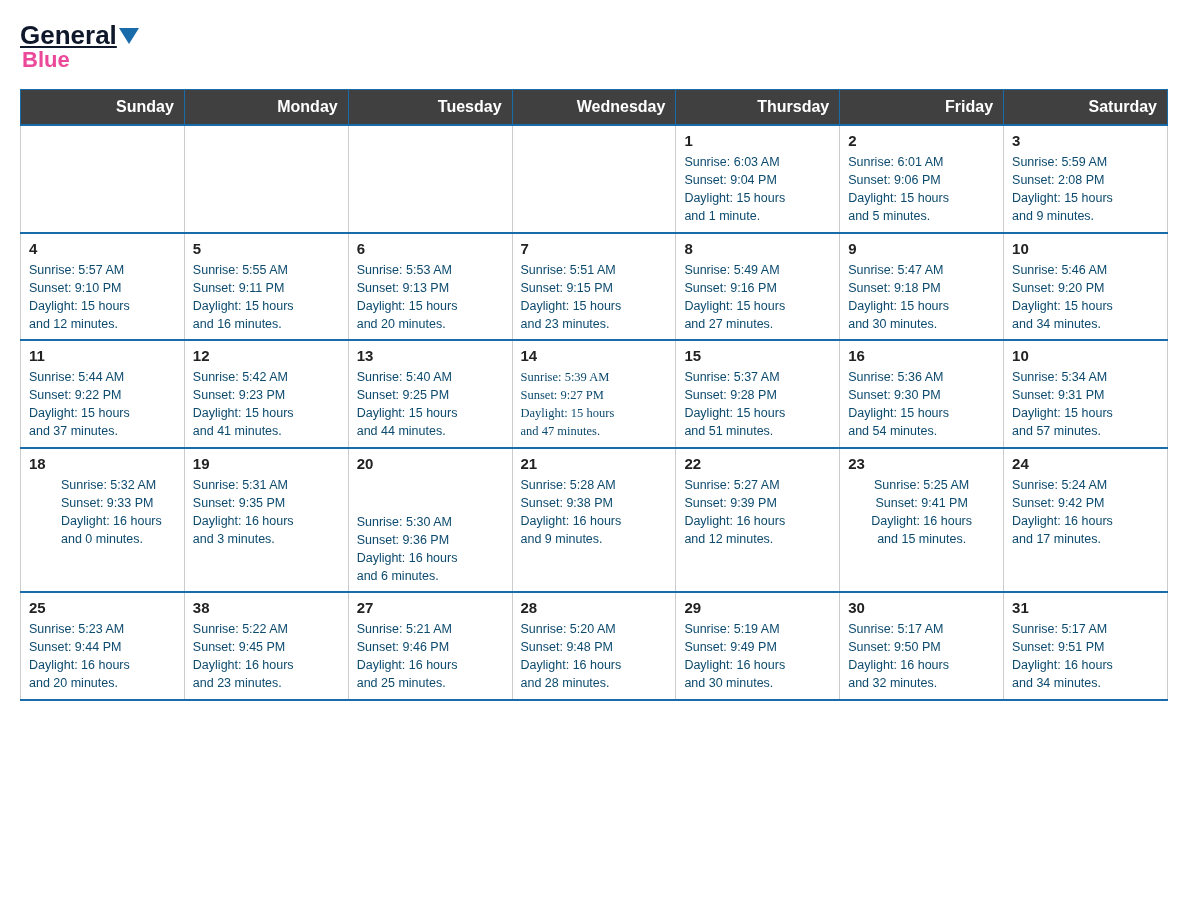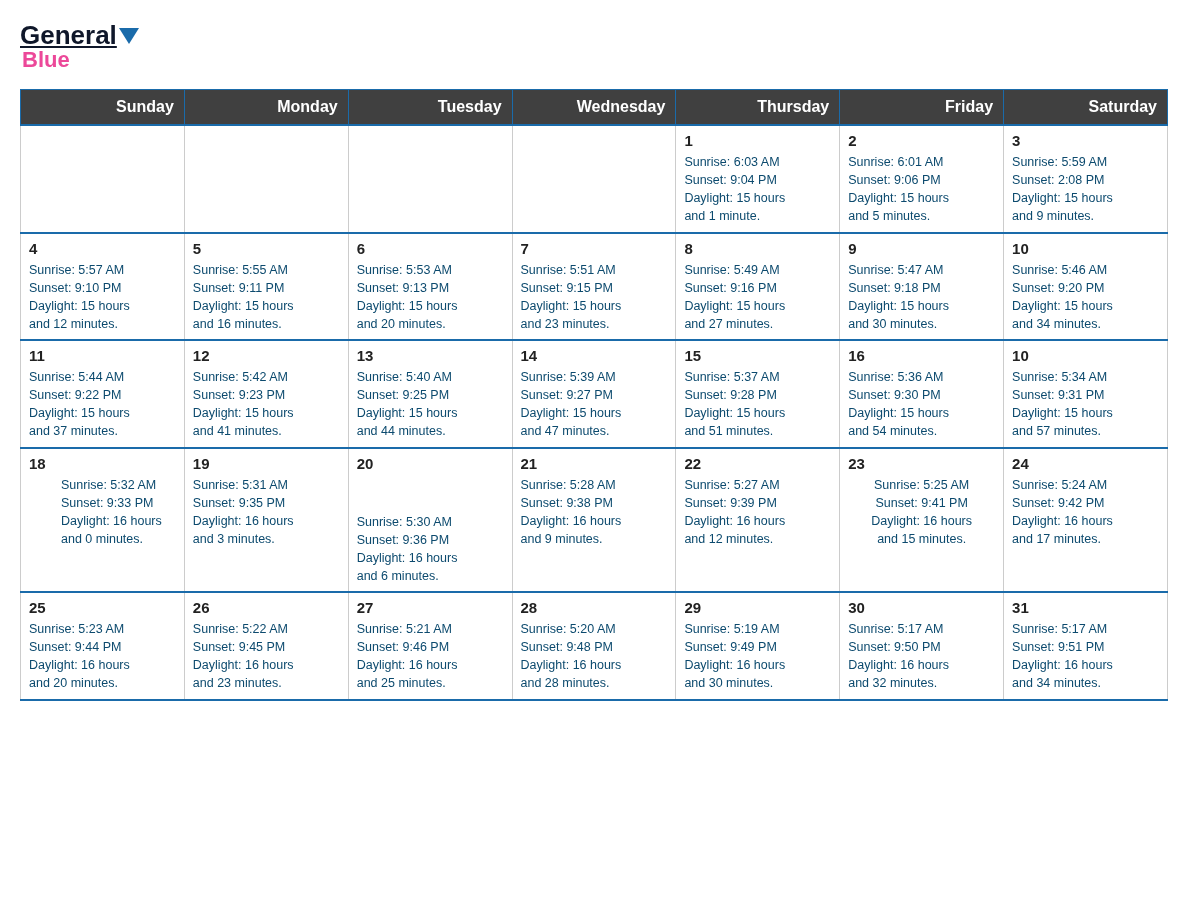--- a/index.html
+++ b/index.html
@@ -222,21 +222,21 @@
         </td>
         <td>
           <div class="day-number">13</div>
           <div class="day-info" style="white-space: pre-line;">Sunrise: 5:40 AM
 Sunset: 9:25 PM
 Daylight: 15 hours
 and 44 minutes.</div>
         </td>
         <td>
           <div class="day-number">14</div>
-          <div class="day-info" style="white-space: pre-line;">Sunrise: 5:39 AM
+          <div class="day-info" style="white-space: pre-line; font-family: Liberation Serif, serif;">Sunrise: 5:39 AM
 Sunset: 9:27 PM
 Daylight: 15 hours
 and 47 minutes.</div>
         </td>
         <td>
           <div class="day-number">15</div>
           <div class="day-info" style="white-space: pre-line;">Sunrise: 5:37 AM
 Sunset: 9:28 PM
 Daylight: 15 hours
 and 51 minutes.</div>
@@ -309,21 +309,21 @@
       </tr>
       <tr>
         <td>
           <div class="day-number">25</div>
           <div class="day-info" style="white-space: pre-line;">Sunrise: 5:23 AM
 Sunset: 9:44 PM
 Daylight: 16 hours
 and 20 minutes.</div>
         </td>
         <td>
-          <div class="day-number">26</div>
+          <div class="day-number">38</div>
           <div class="day-info" style="white-space: pre-line;">Sunrise: 5:22 AM
 Sunset: 9:45 PM
 Daylight: 16 hours
 and 23 minutes.</div>
         </td>
         <td>
           <div class="day-number">27</div>
           <div class="day-info" style="white-space: pre-line;">Sunrise: 5:21 AM
 Sunset: 9:46 PM
 Daylight: 16 hours

